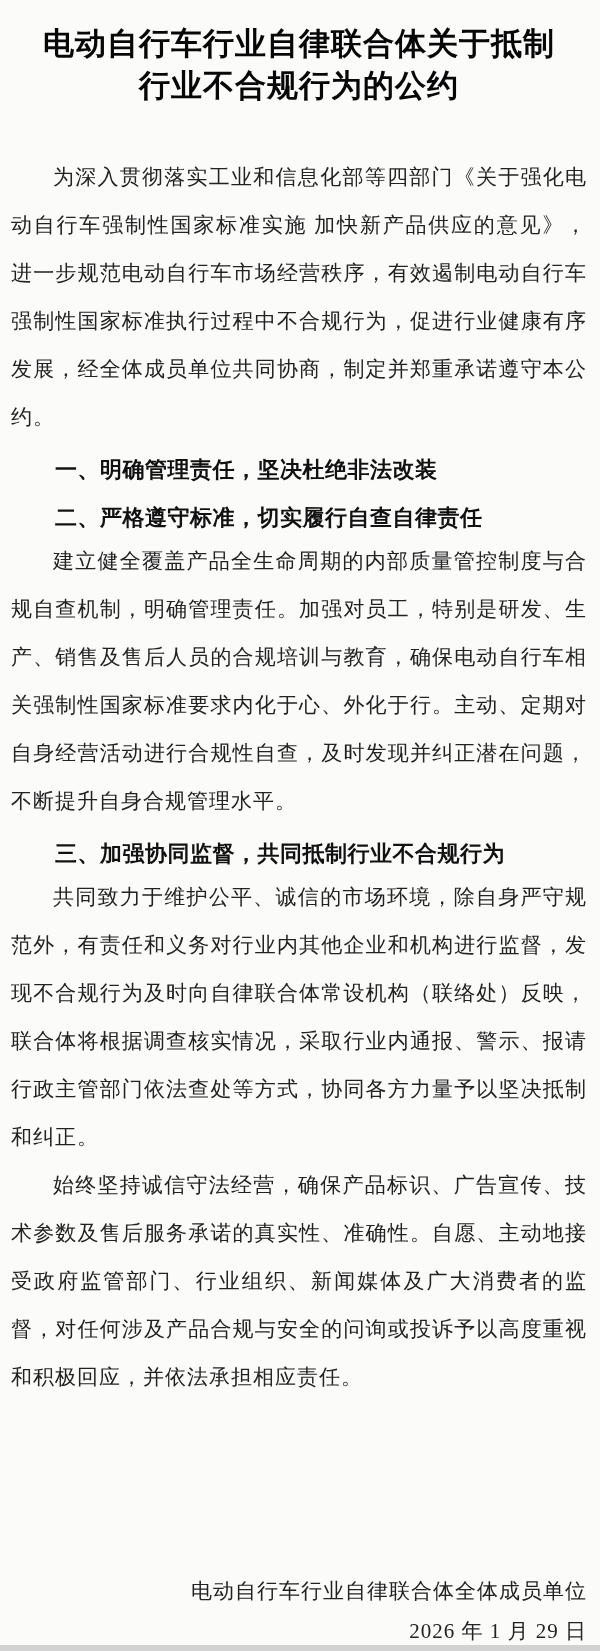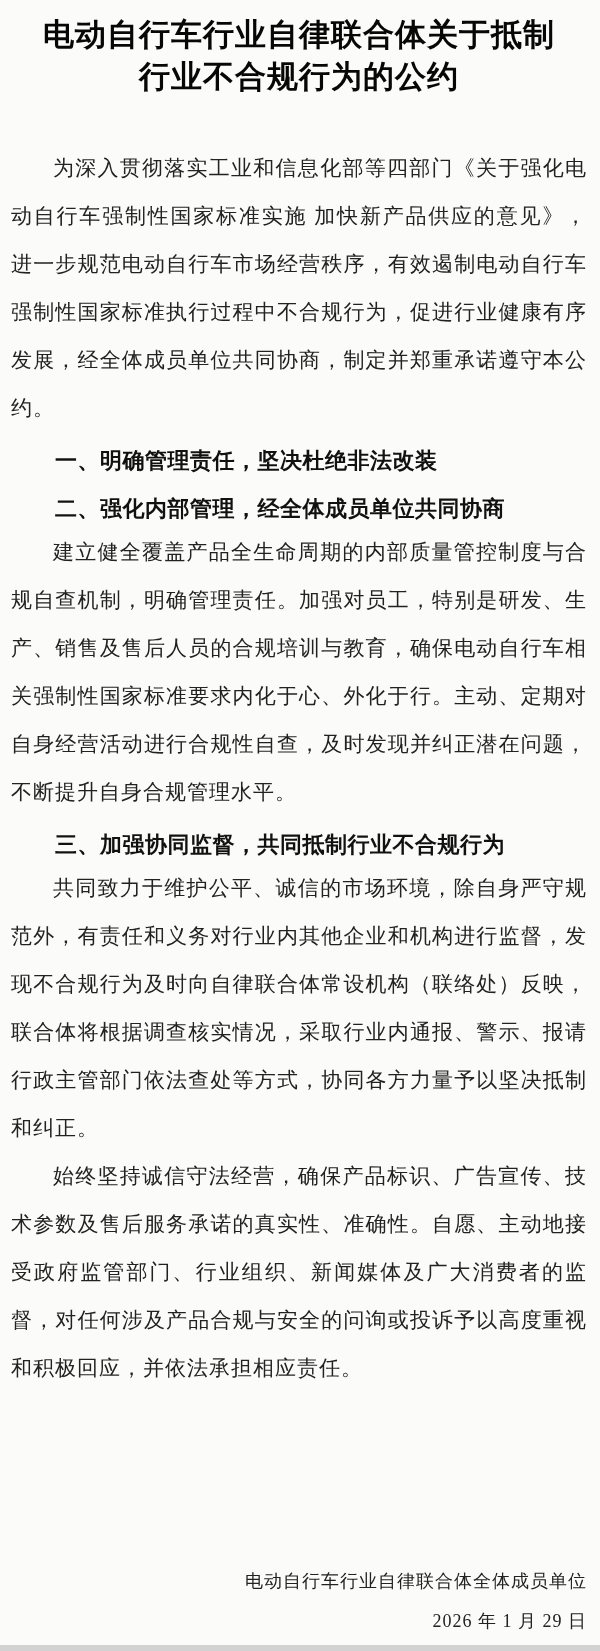--- a/index.html
+++ b/index.html
@@ -13,21 +13,21 @@
     color: #1d1d1d;
     overflow: hidden;
     position: relative;
     font-family: "Liberation Serif", "DejaVu Serif", serif;
   }
   .doc {
     position: relative;
     width: 600px;
     height: 1651px;
     box-sizing: border-box;
-    padding: 14px 13px 0 11px;
+    padding: 23px 13px 0 11px;
   }
   .title {
     margin: 0 0 46px 0;
     font-size: 31px;
     line-height: 42px;
     font-weight: 800;
     color: #070707;
     text-align: center;
     letter-spacing: 1px;
     font-family: "Liberation Serif", "DejaVu Serif", serif;
@@ -48,23 +48,23 @@
     line-height: 38px;
     font-weight: 700;
     text-indent: 2em;
     letter-spacing: 0.5px;
     color: #111111;
     font-family: "Liberation Sans", "DejaVu Sans", sans-serif;
   }
   .sign-block {
     position: absolute;
     right: 13px;
-    bottom: 10px;
+    bottom: 0;
     text-align: right;
-    font-size: 18px;
+    font-size: 21px;
     line-height: 40px;
     letter-spacing: 1px;
     color: #222222;
     font-family: "Liberation Serif", "DejaVu Serif", serif;
   }
   .bottom-bar {
     position: absolute;
     left: 0;
     right: 0;
     bottom: 0;
@@ -76,21 +76,21 @@
 <body>
 
 <div class="doc">
 
   <h1 class="title"><span>电动自行车行业自律联合体关于抵制</span><br><span>行业不合规行为的公约</span></h1>
 
   <p class="para">为深入贯彻落实工业和信息化部等四部门《关于强化电动自行车强制性国家标准实施 加快新产品供应的意见》，进一步规范电动自行车市场经营秩序，有效遏制电动自行车强制性国家标准执行过程中不合规行为，促进行业健康有序发展，经全体成员单位共同协商，制定并郑重承诺遵守本公约。</p>
 
   <h2 class="sec-heading">一、明确管理责任，坚决杜绝非法改装</h2>
 
-  <h2 class="sec-heading">二、强化内部管理，经全体成员单位共同协商</h2>
+  <h2 class="sec-heading">二、严格遵守标准，切实履行自查自律责任</h2>
   <p class="para">建立健全覆盖产品全生命周期的内部质量管控制度与合规自查机制，明确管理责任。加强对员工，特别是研发、生产、销售及售后人员的合规培训与教育，确保电动自行车相关强制性国家标准要求内化于心、外化于行。主动、定期对自身经营活动进行合规性自查，及时发现并纠正潜在问题，不断提升自身合规管理水平。</p>
 
   <h2 class="sec-heading">三、加强协同监督，共同抵制行业不合规行为</h2>
   <p class="para">共同致力于维护公平、诚信的市场环境，除自身严守规范外，有责任和义务对行业内其他企业和机构进行监督，发现不合规行为及时向自律联合体常设机构（联络处）反映，联合体将根据调查核实情况，采取行业内通报、警示、报请行政主管部门依法查处等方式，协同各方力量予以坚决抵制和纠正。</p>
 
   <p class="para">始终坚持诚信守法经营，确保产品标识、广告宣传、技术参数及售后服务承诺的真实性、准确性。自愿、主动地接受政府监管部门、行业组织、新闻媒体及广大消费者的监督，对任何涉及产品合规与安全的问询或投诉予以高度重视和积极回应，并依法承担相应责任。</p>
 
   <div class="sign-block">
     <div>电动自行车行业自律联合体全体成员单位</div>
     <div>2026 年 1 月 29 日</div>

